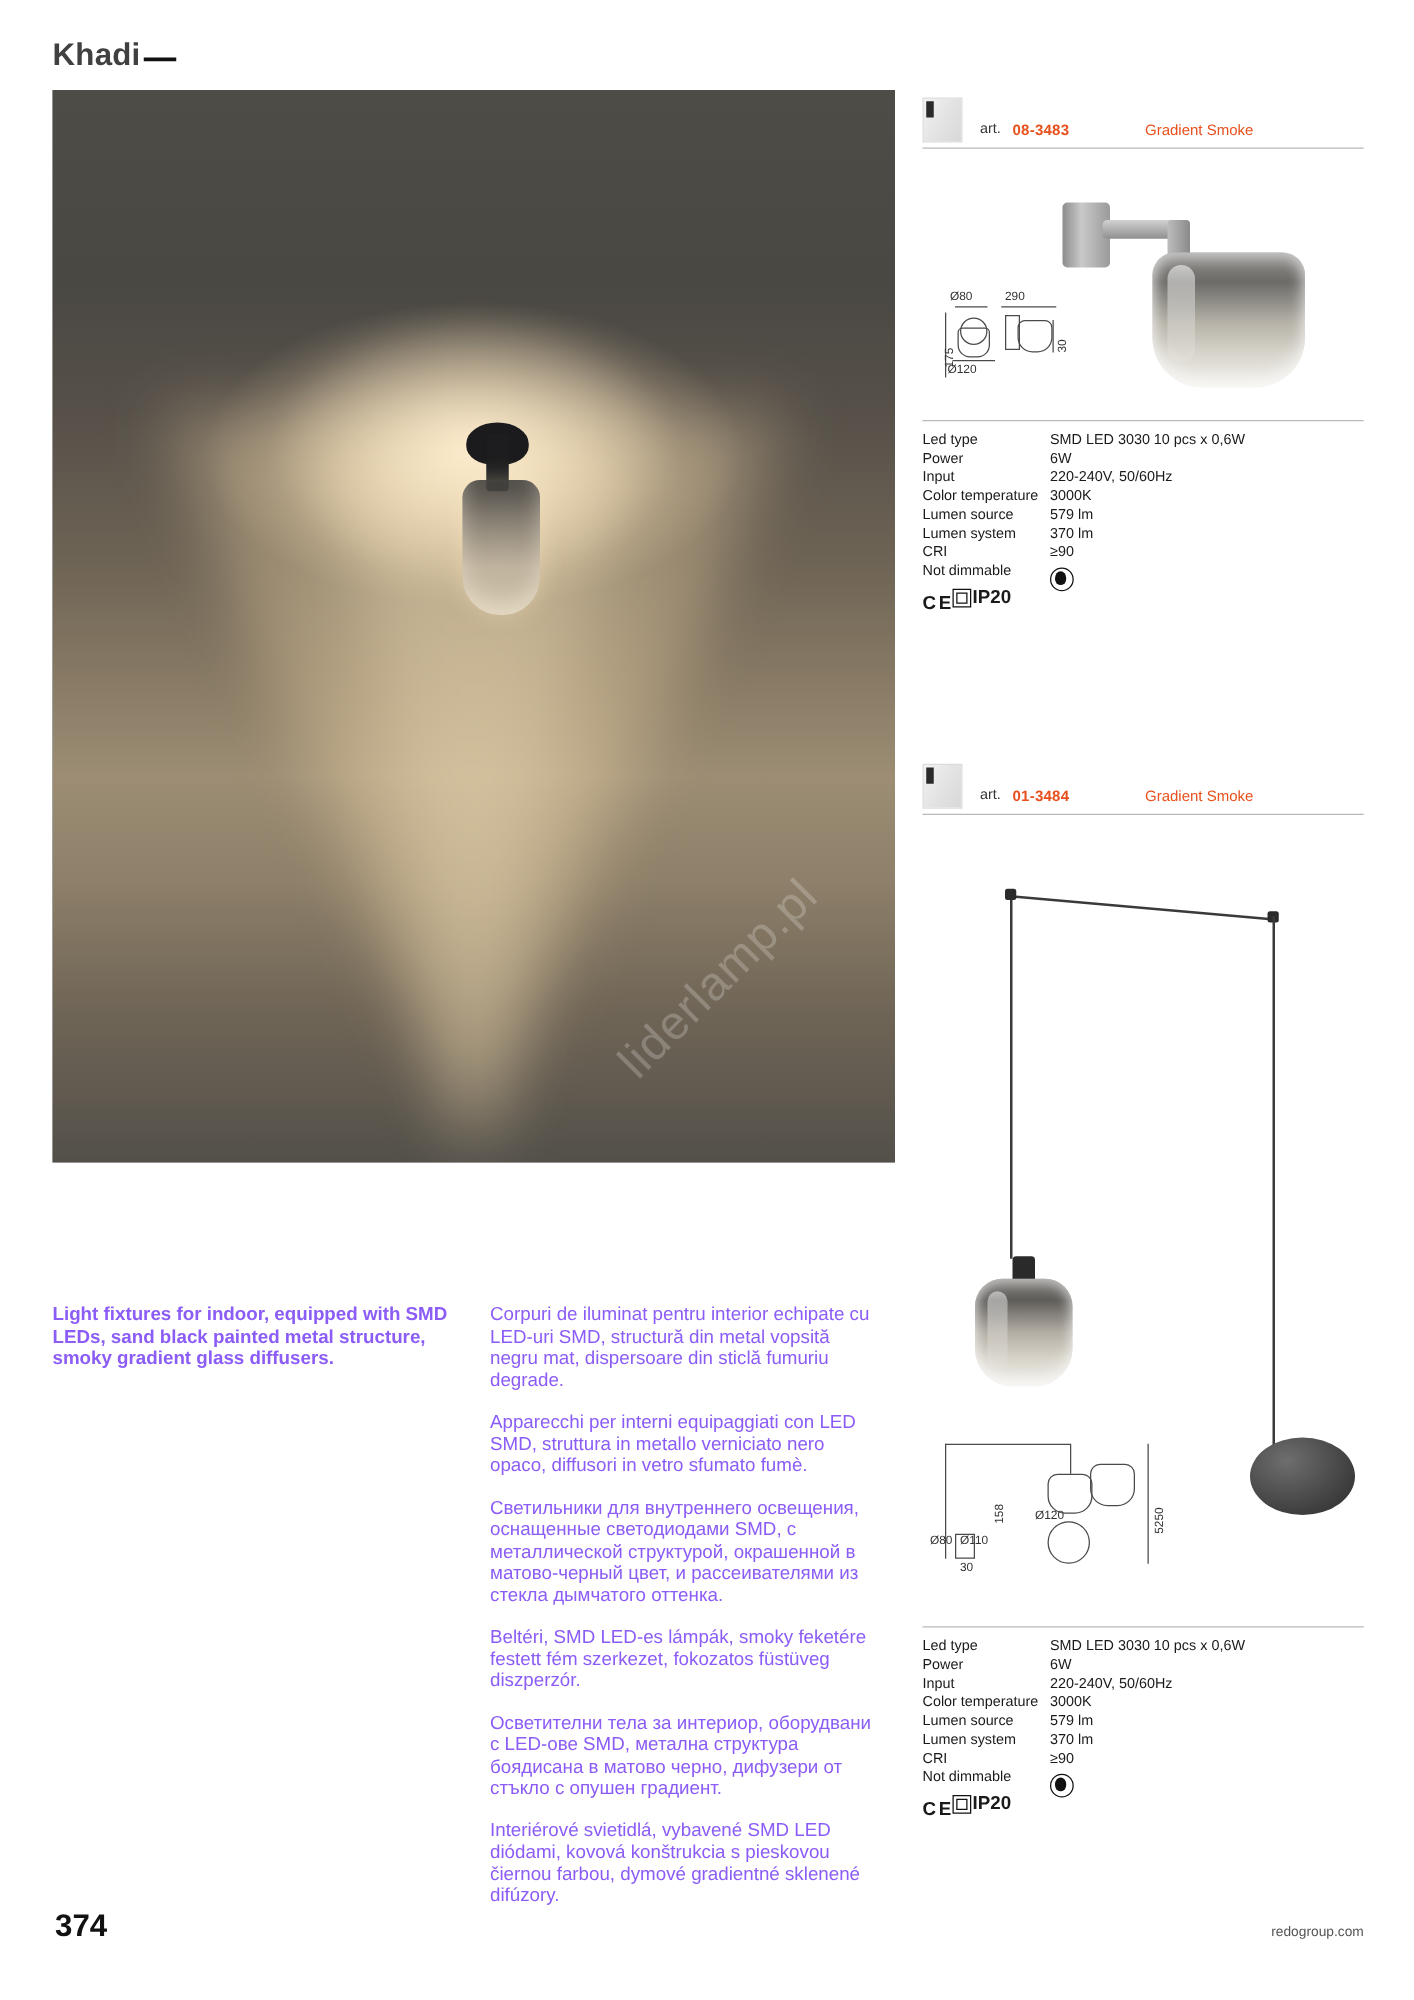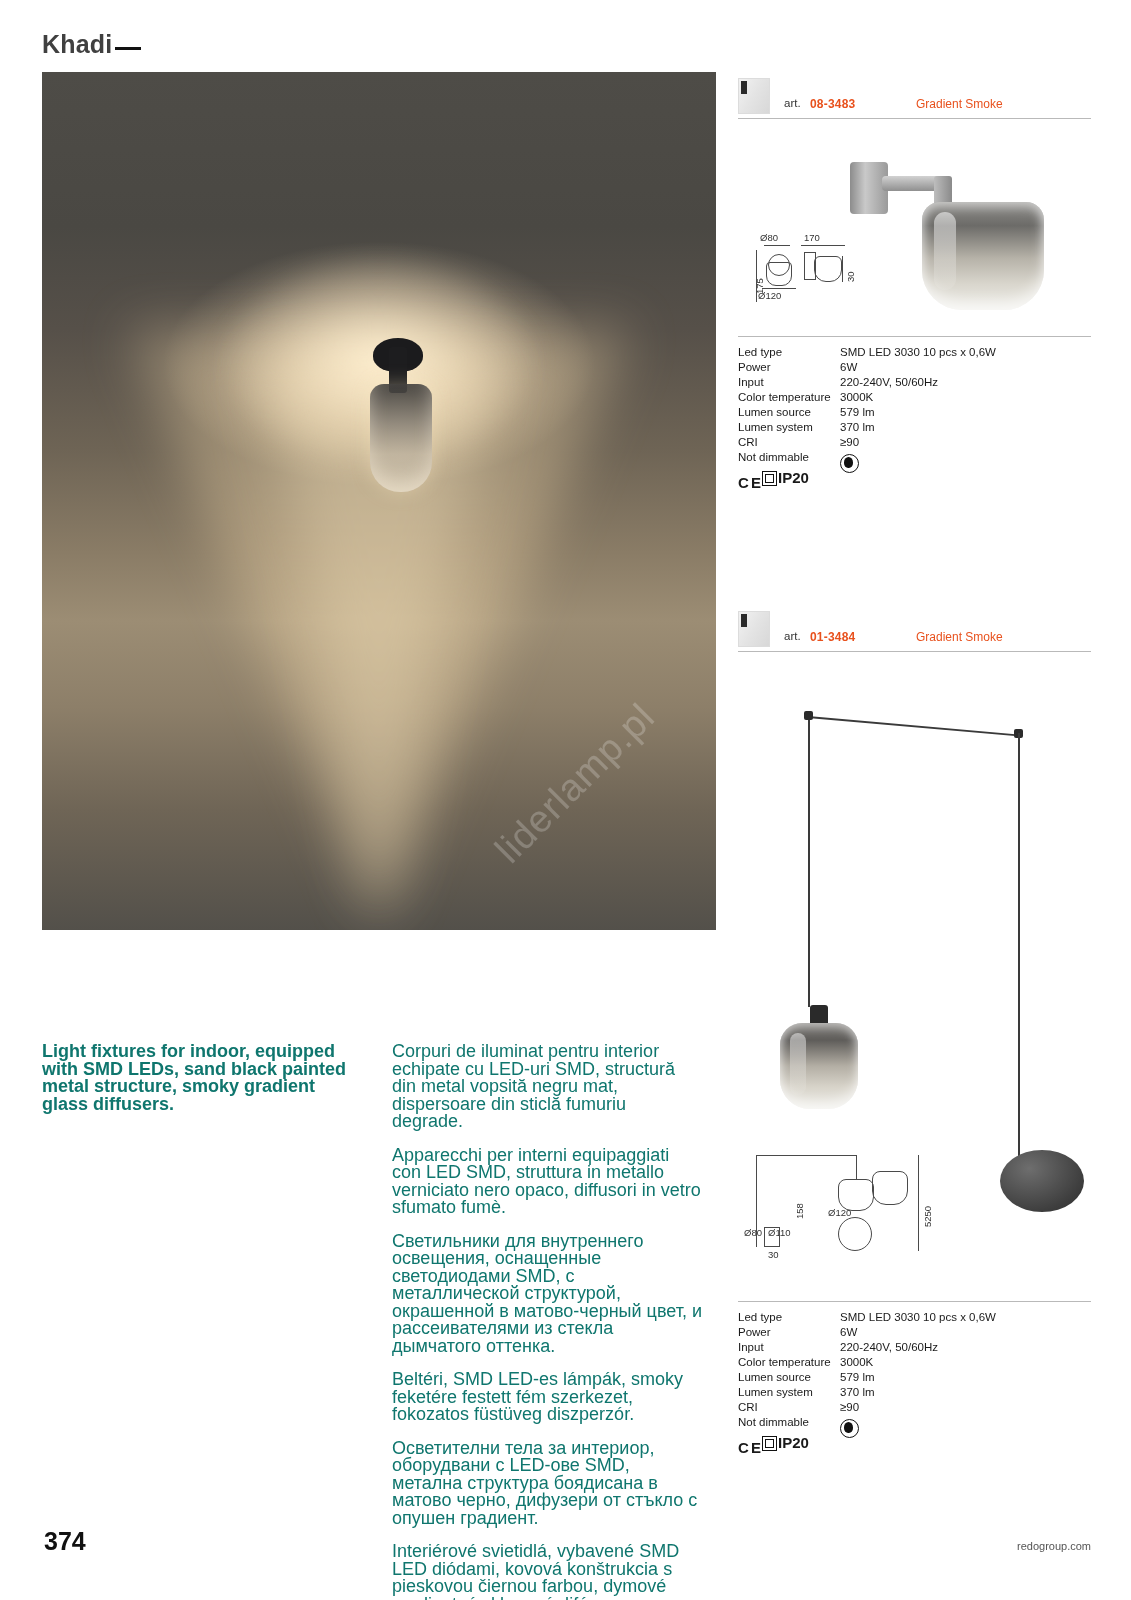--- a/index.html
+++ b/index.html
@@ -62,21 +62,21 @@
     font-size:38px;color:rgba(255,255,255,.22);letter-spacing:1px;white-space:nowrap;
   }
 
   
   .info-title{
     position:absolute;left:42px;top:947px;font-size:64px;font-weight:300;color:#111;letter-spacing:-1px;
   }
   .info-title .ul{display:inline-block;width:44px;border-bottom:5px solid #111;vertical-align:14px;margin-left:4px;}
 
   
-  .col{position:absolute;font-size:18px;line-height:17.5px;color:#0f766e;}
+  .col{position:absolute;font-size:15px;line-height:17.5px;color:#8b5cf6;}
   .col.left{left:42px;top:1043px;width:320px;}
   .col.right{left:392px;top:1043px;width:310px;}
   .col p{margin:0 0 16px 0;}
   .col.left p{font-weight:bold;}
 
   
   .page-no{position:absolute;left:44px;top:1527px;font-size:25px;font-weight:bold;color:#111;}
   .site{position:absolute;right:40px;top:1540px;font-size:11px;color:#555;}
 
   
@@ -194,21 +194,21 @@
       <div class="armbar2"></div>
       <div class="shade"></div>
       <div class="shade-hi"></div>
     </div>
 
     <div class="sketch" style="left:8px;top:158px;width:110px;height:80px;">
 
       <div class="ln" style="left:18px;top:9px;width:26px;height:1px;"></div>
       <div class="ln" style="left:55px;top:9px;width:44px;height:1px;"></div>
       <div class="dim" style="left:14px;top:-4px;">Ø80</div>
-      <div class="dim" style="left:58px;top:-4px;">170</div>
+      <div class="dim" style="left:58px;top:-4px;">290</div>
 
       <div class="ln" style="left:10px;top:14px;width:1px;height:52px;"></div>
       <div class="dim vtext" style="left:8px;top:58px;">175</div>
 
       <div style="position:absolute;left:22px;top:18px;width:20px;height:20px;border:1px solid #4a4a4a;border-radius:50%;"></div>
       <div style="position:absolute;left:20px;top:26px;width:24px;height:22px;border:1px solid #4a4a4a;border-radius:4px 4px 10px 10px;"></div>
       <div style="position:absolute;left:58px;top:16px;width:10px;height:26px;border:1px solid #4a4a4a;"></div>
       <div style="position:absolute;left:68px;top:20px;width:26px;height:24px;border:1px solid #4a4a4a;border-radius:6px 6px 12px 12px;"></div>
       <div class="ln" style="left:96px;top:20px;width:1px;height:26px;"></div>
       <div class="dim vtext" style="left:99px;top:46px;">30</div>

